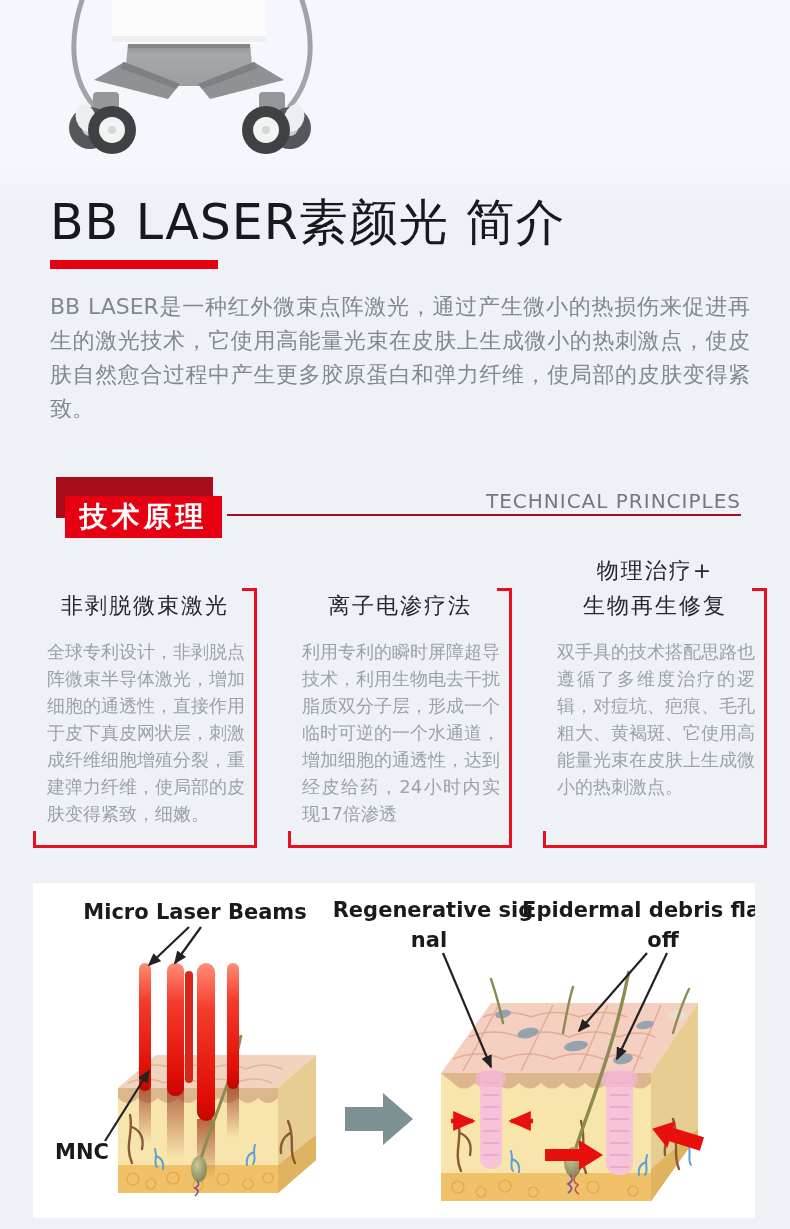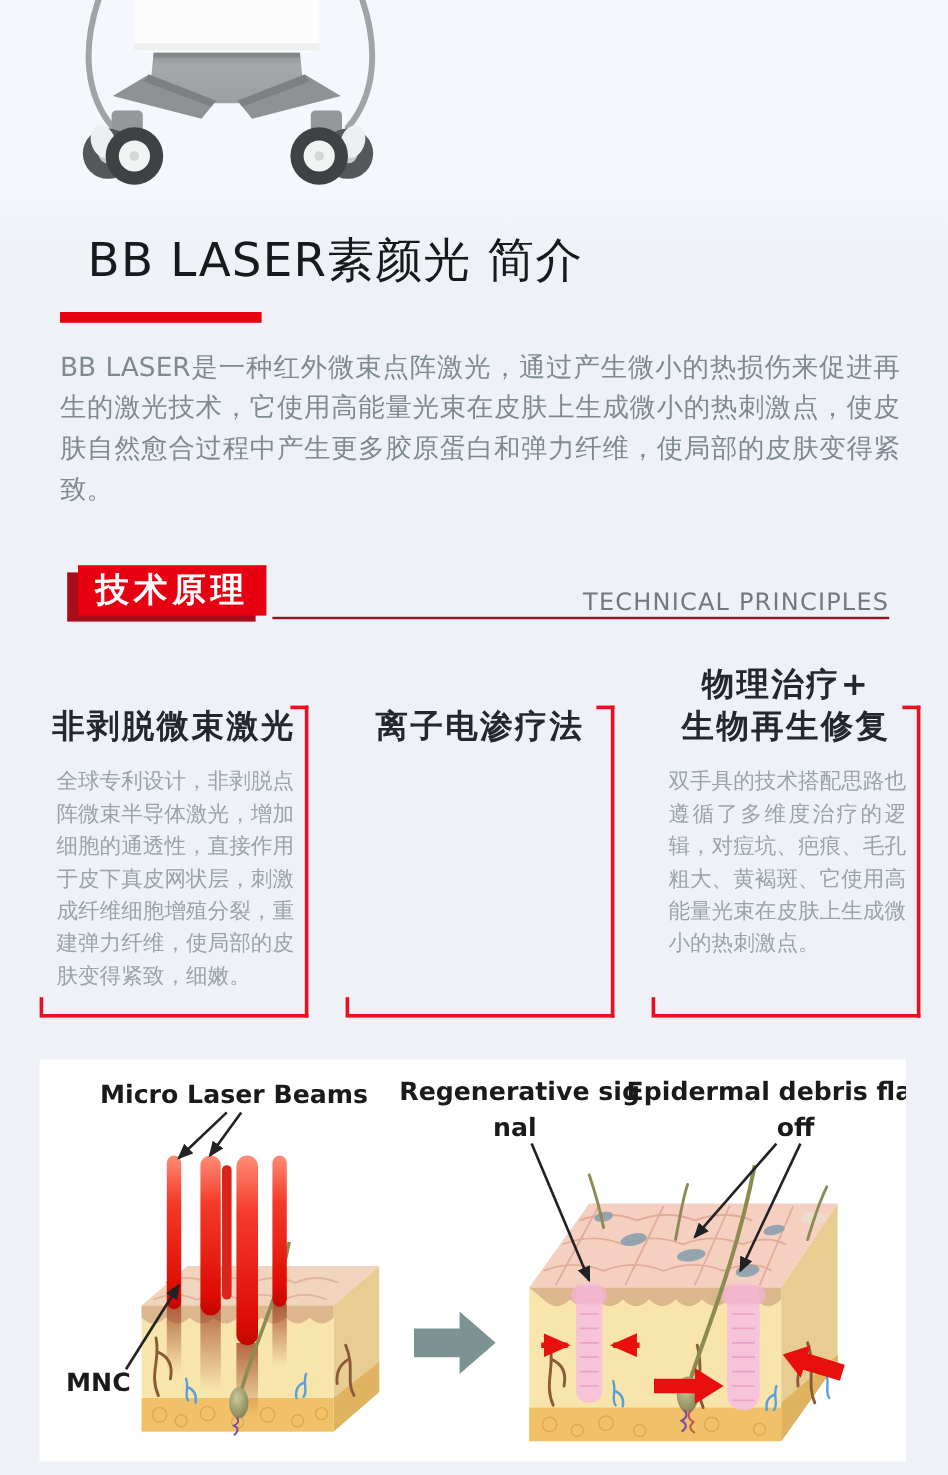--- a/index.html
+++ b/index.html
@@ -11,53 +11,52 @@
   .page {
     position:relative; width:790px; height:1229px;
     background:linear-gradient(#f4f7fb 0px,#f4f7fb 160px,#eef2f7 210px,#eef2f7 100%);
     overflow:hidden;
   }
   
   .hero { position:absolute; left:66px; top:0; width:252px; height:170px; }
   
   .title {
     position:absolute; left:50px; top:190px; width:700px;
-    font-size:39px; font-weight:500; color:#17191d; letter-spacing:1px;
+    font-size:49px; font-weight:500; color:#17191d; letter-spacing:1px;
     white-space:nowrap;
-    margin-left:23px;
   }
   .title-underline {
     position:absolute; left:50px; top:260px; width:168px; height:9px;
     background:#e60012;
   }
   .intro {
     position:absolute; left:50px; top:290px; width:700px;
     font-size:22px; line-height:34px; color:#7f8992; text-align:justify;
   }
   
   .ribbon-shadow { position:absolute; left:56px; top:477px; width:157px; height:41px; background:#a90c1b; }
   .ribbon {
-    position:absolute; left:65px; top:471px; width:157px; height:42px;
+    position:absolute; left:65px; top:496px; width:157px; height:42px;
     background:#e60012; color:#ffffff; text-align:center; line-height:42px;
     font-size:28px; font-weight:700; letter-spacing:4px;
   }
   .section-en {
     position:absolute; right:49px; top:489px;
     font-size:20px; color:#73787e; letter-spacing:1px;
   }
   .section-line { position:absolute; left:227px; top:514px; width:514px; height:2px; background:#9d1020; }
   
   .columns { position:absolute; left:33px; top:553px; width:734px; height:295px; display:flex; gap:31px; }
   .column { position:relative; width:224px; }
   .col-head {
     position:absolute; top:0; left:0; right:0; height:70px;
     display:flex; flex-direction:column; justify-content:flex-end; align-items:center;
   }
   .col-head .line {
-    font-size:27px; font-weight:700; color:#24282d; line-height:35px; letter-spacing:2px;
+    font-size:22px; font-weight:400; color:#24282d; line-height:35px; letter-spacing:2px;
     white-space:nowrap;
   }
   .bracket {
     position:absolute; left:0; right:0; top:35px; bottom:0;
     border-right:3px solid #e8101e; border-bottom:3px solid #e8101e;
     pointer-events:none;
   }
   .bracket::before { content:""; position:absolute; top:0; right:-3px; width:15px; height:3px; background:#e8101e; }
   .bracket::after  { content:""; position:absolute; bottom:0; left:0;  width:3px; height:14px; background:#e8101e; }
   .col-body {
@@ -140,20 +139,21 @@
       <div class="bracket"></div>
       <p class="col-body">全球专利设计，非剥脱点阵微束半导体激光，增加细胞的通透性，直接作用于皮下真皮网状层，刺激成纤维细胞增殖分裂，重建弹力纤维，使局部的皮肤变得紧致，细嫩。</p>
     </div>
 
     <div class="column">
       <div class="col-head">
         <div class="line"></div>
         <div class="line">离子电渗疗法</div>
       </div>
       <div class="bracket"></div>
+      <p class="col-body">利用专利的瞬时屏障超导技术，利用生物电去干扰脂质双分子层，形成一个临时可逆的一个水通道，增加细胞的通透性，达到经皮给药，24小时内实现17倍渗透</p>
     </div>
 
     <div class="column">
       <div class="col-head">
         <div class="line">物理治疗+</div>
         <div class="line">生物再生修复</div>
       </div>
       <div class="bracket"></div>
       <p class="col-body">双手具的技术搭配思路也遵循了多维度治疗的逻辑，对痘坑、疤痕、毛孔粗大、黄褐斑、它使用高能量光束在皮肤上生成微小的热刺激点。</p>
     </div>

